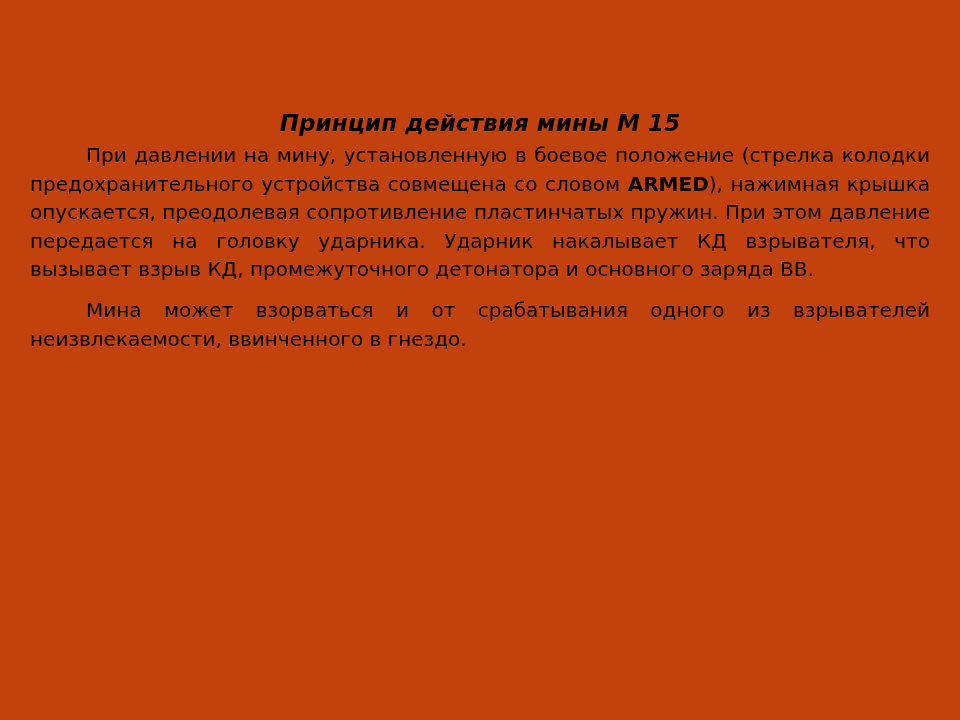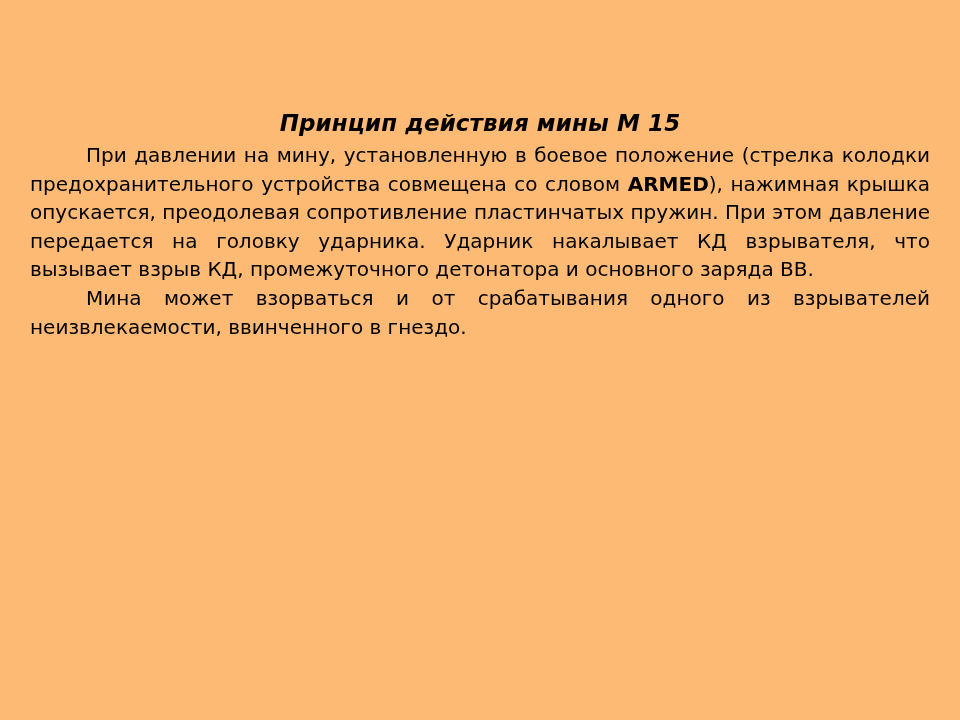--- a/index.html
+++ b/index.html
@@ -11,21 +11,21 @@
     height: 720px;
     background: #ffffff;
     font-family: "DejaVu Sans", sans-serif;
     color: #000000;
     overflow: hidden;
   }
   .slide {
     position: relative;
     width: 960px;
     height: 720px;
-    background: #fdba74;
+    background: #c2410c;
     box-sizing: border-box;
     padding-left: 16px;
   }
   .content-block {
     position: absolute;
     left: 30px;
     top: 108px;
     width: 900px;
   }
   .slide-title {
@@ -40,21 +40,21 @@
   p.body-par {
     font-size: 20px;
     line-height: 1.43;
     margin: 0;
     text-align: justify;
     text-justify: inter-word;
     text-indent: 56px;
     letter-spacing: 0;
   }
   p.body-par + p.body-par {
-    margin-top: 0;
+    margin-top: 12px;
   }
   .armed {
     font-weight: bold;
   }
   
 </style>
 </head>
 <body>
 
 <div class="slide">

